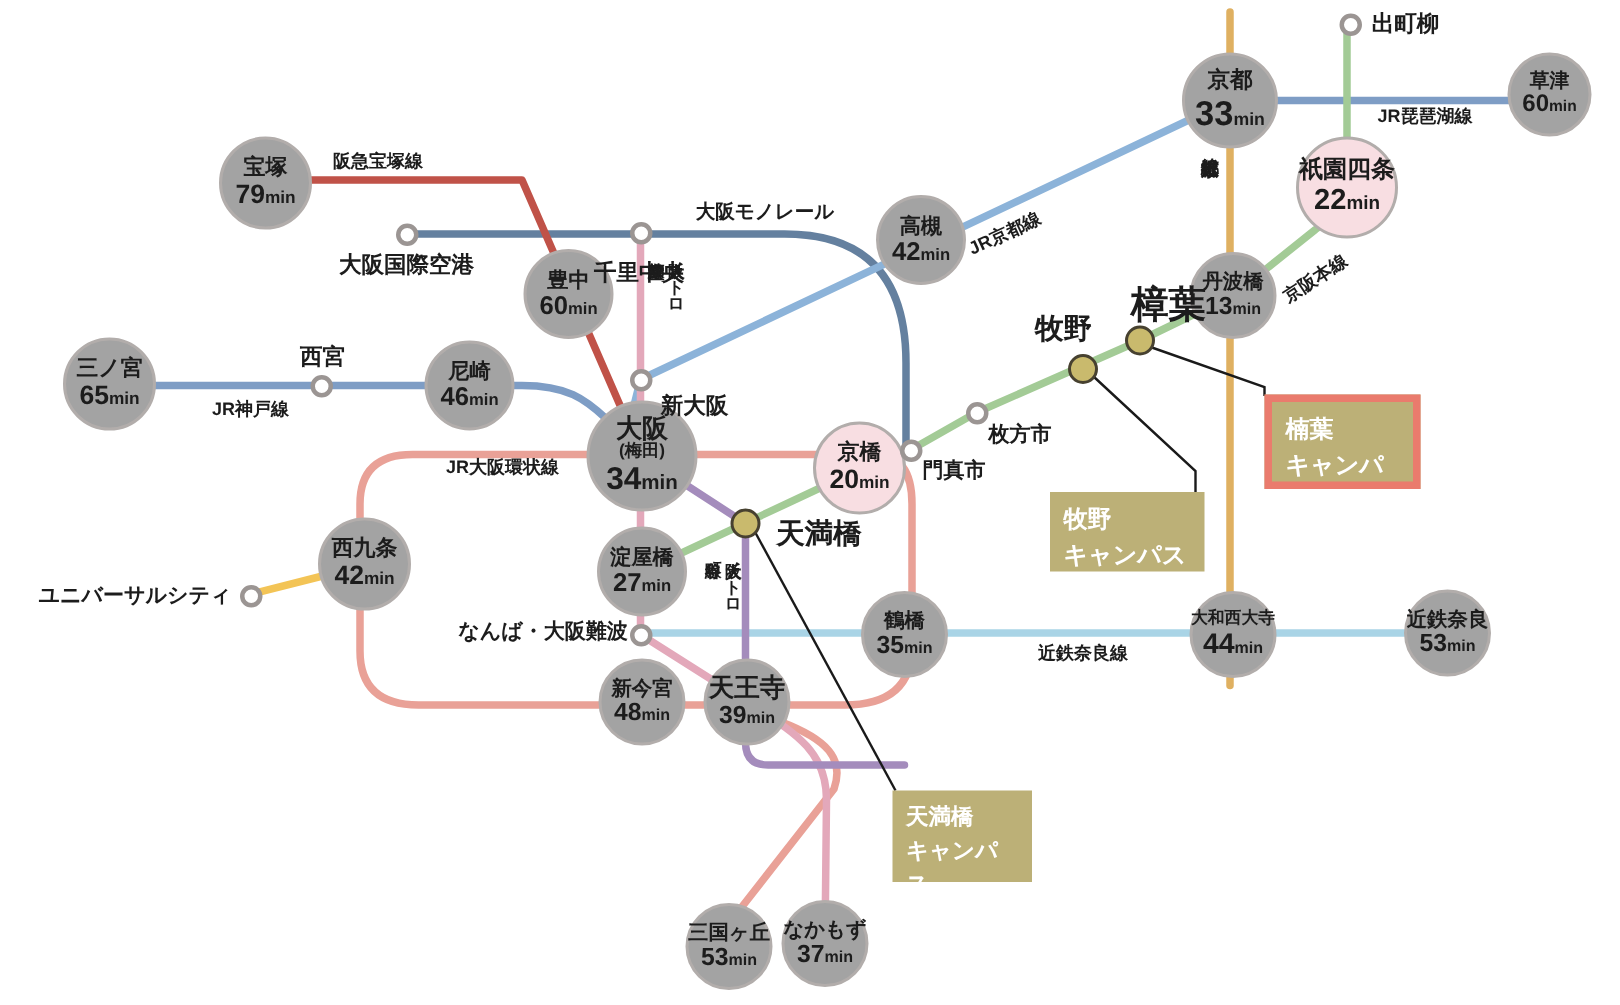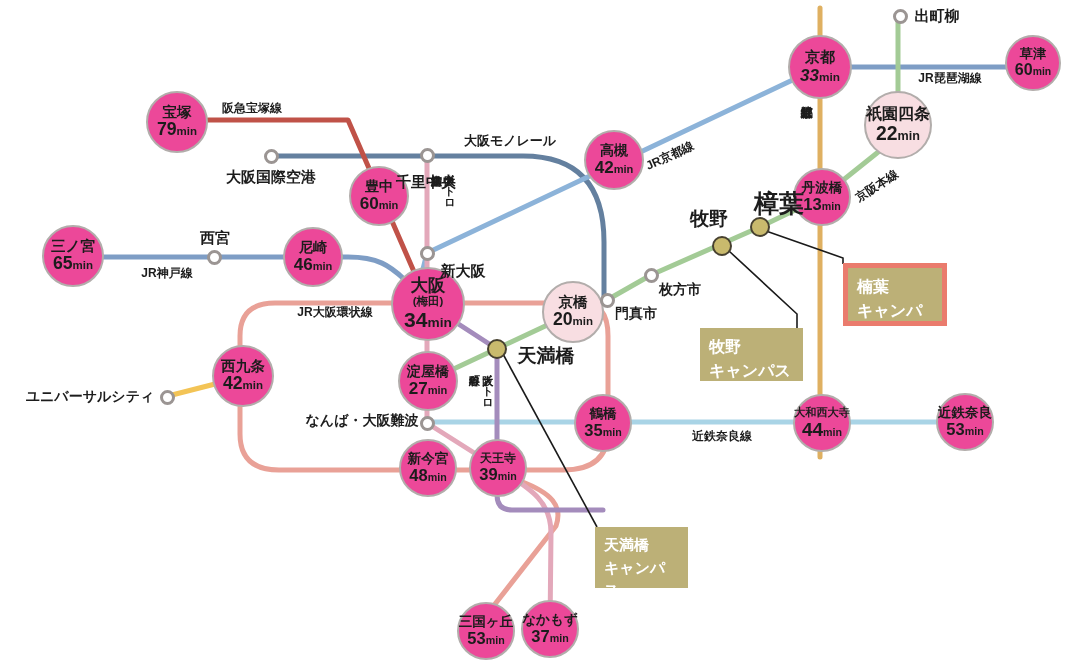--- a/index.html
+++ b/index.html
@@ -2,21 +2,21 @@
 <html><head>
 <meta charset="utf-8">
 <style>
   html,body{margin:0;padding:0;background:#fff;}
   #map{
     position:relative;width:1080px;height:670px;background:#fff;overflow:hidden;
     font-family:"Liberation Sans","DejaVu Sans",sans-serif;color:#1c1c1c;
   }
   #rail-svg{position:absolute;left:0;top:0;z-index:1;}
   .station{
-    position:absolute;background:#ec4899;border:2px solid #b2adab;border-radius:50%;
+    position:absolute;background:#a3a3a3;border:2px solid #b2adab;border-radius:50%;
     display:flex;flex-direction:column;align-items:center;justify-content:center;
     box-sizing:border-box;z-index:3;line-height:1.12;text-align:center;
   }
   .station.highlight{background:#f8dee2;}
   .st-name{font-weight:600;white-space:nowrap;}
   .st-sub{font-weight:600;white-space:nowrap;}
   .st-time{font-weight:600;display:flex;align-items:baseline;white-space:nowrap;}
   .stop-dot{
     position:absolute;width:15px;height:15px;background:#fff;border:3px solid #9b9593;
     border-radius:50%;box-sizing:border-box;z-index:3;
@@ -90,21 +90,21 @@
     <div class="station" style="left: 584px; top: 130px; height: 60px; width: 60px;">
       <div class="st-name" style="font-size: 14.1px;">高槻</div>
       <div class="st-time">
         <span class="num" style="font-size: 17.1px;">42</span>
         <span class="unit" style="font-size: 11.1px;">min</span>
       </div>
     </div>
     <div class="station" style="left: 788px; top: 35px; height: 64px; width: 64px;">
       <div class="st-name" style="font-size: 15px;">京都</div>
       <div class="st-time">
-        <span class="num" style="font-size: 17px; font-style: italic;">33</span>
+        <span class="num" style="font-size: 23px;">33</span>
         <span class="unit" style="font-size: 11.8px;">min</span>
       </div>
     </div>
     <div class="station" style="left: 1005px; top: 35px; height: 56px; width: 56px;">
       <div class="st-name" style="font-size: 13.2px;">草津</div>
       <div class="st-time">
         <span class="num" style="font-size: 16px;">60</span>
         <span class="unit" style="font-size: 10.4px;">min</span>
       </div>
     </div>
@@ -173,21 +173,21 @@
       </div>
     </div>
     <div class="station" style="left: 399px; top: 439px; height: 58px; width: 58px;">
       <div class="st-name" style="font-size: 13.6px;">新今宮</div>
       <div class="st-time">
         <span class="num" style="font-size: 16.5px;">48</span>
         <span class="unit" style="font-size: 10.7px;">min</span>
       </div>
     </div>
     <div class="station" style="left: 469px; top: 439px; height: 58px; width: 58px;">
-      <div class="st-name" style="font-size: 12px; text-align: center;">天王寺</div>
+      <div class="st-name" style="font-size: 17px; text-align: center;">天王寺</div>
       <div class="st-time">
         <span class="num" style="font-size: 16.5px;">39</span>
         <span class="unit" style="font-size: 10.7px;">min</span>
       </div>
     </div>
     <div class="station" style="left: 457px; top: 602px; height: 58px; width: 58px;">
       <div class="st-name" style="font-size: 13.6px;">三国ヶ丘</div>
       <div class="st-time">
         <span class="num" style="font-size: 16.5px;">53</span>
         <span class="unit" style="font-size: 10.7px;">min</span>

